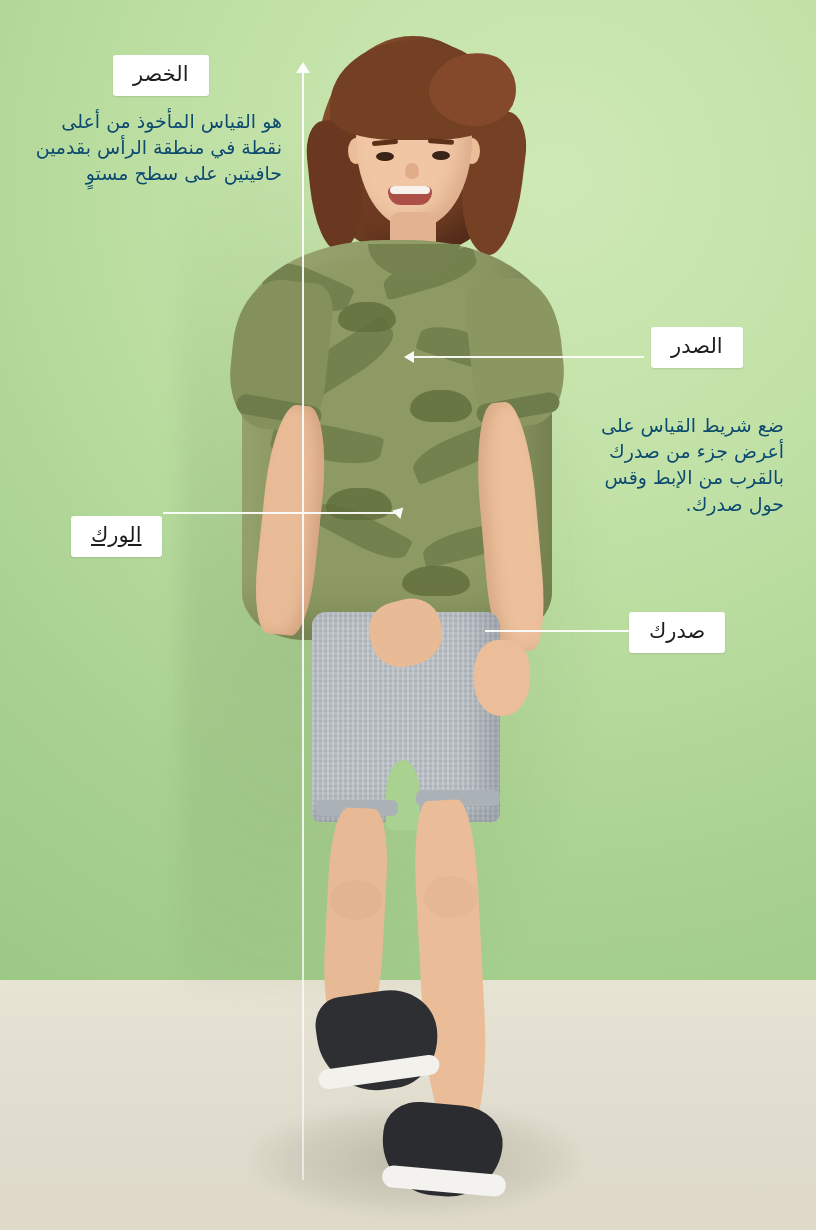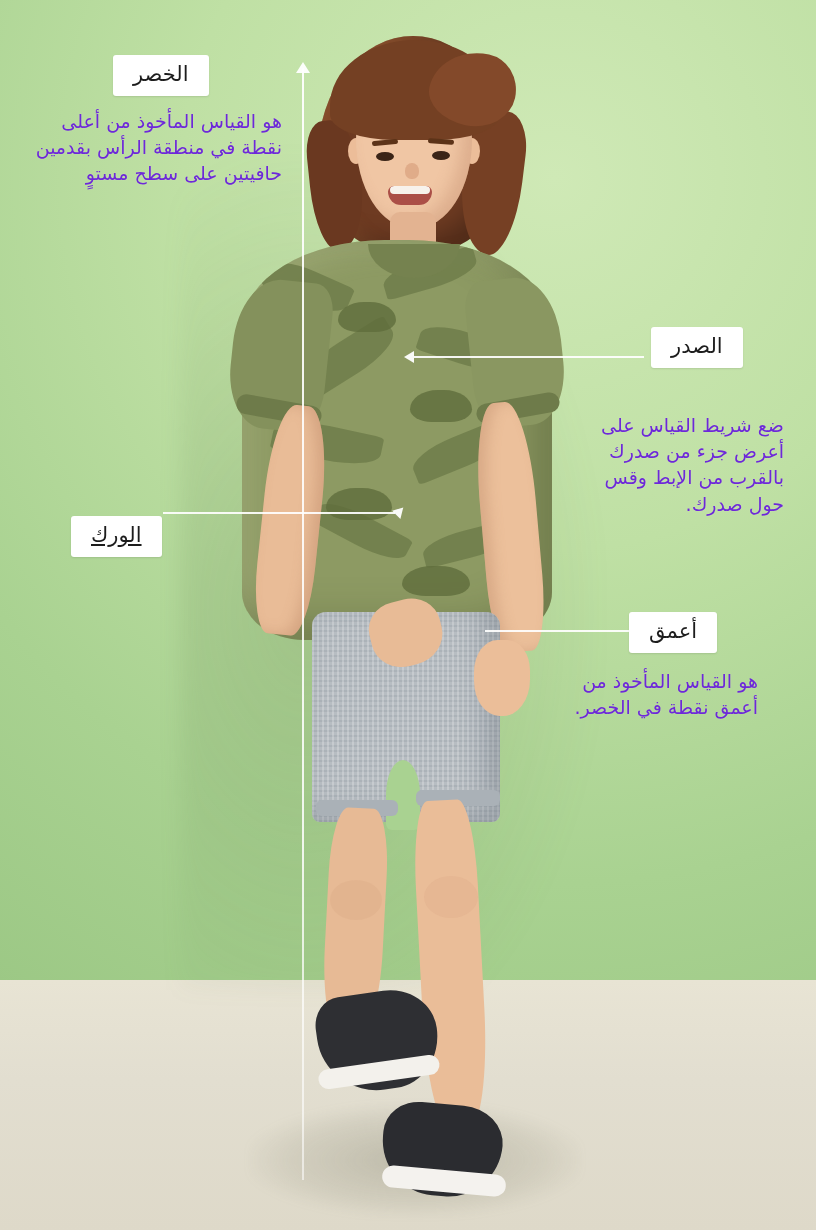--- a/index.html
+++ b/index.html
@@ -269,21 +269,21 @@
     font-size: 21px;
     line-height: 1;
     padding: 9px 20px 11px 20px;
     border-radius: 3px;
     white-space: nowrap;
     font-weight: 400;
     box-shadow: 0 1px 2px rgba(0,0,0,0.10);
   }
   .desc {
     position: absolute;
-    color: #6d28d9;
+    color: #0c4a6e;
     font-size: 19px;
     line-height: 1.38;
     text-align: right;
     direction: rtl;
     font-weight: 400;
     text-shadow: 0 0 2px rgba(255,255,255,0.18);
   }
   .leader {
     position: absolute;
     height: 1.5px;
@@ -393,16 +393,15 @@
   <div class="leader" id="leader-chest"></div>
   <div class="leader-arrow" id="arrow-chest"></div>
   <div class="label-chip" id="chip-chest">الصدر</div>
   <div class="desc" id="desc-chest">ضع شريط القياس على أعرض جزء من صدرك بالقرب من الإبط وقس حول صدرك.</div>
 
   <div class="leader" id="leader-hip"></div>
   <div class="leader-arrow" id="arrow-hip-wrap" style="position:absolute;"></div>
   <div class="label-chip" id="chip-hip">الورك</div>
 
   <div class="leader" id="leader-waist"></div>
-  <div class="label-chip" id="chip-waist">أعمق</div>
-  <div class="desc" id="desc-waist">هو القياس المأخوذ من أعمق نقطة في الخصر.</div>
+  <div class="label-chip" id="chip-waist">صدرك</div>
 
 </div>
 
 </body></html>

